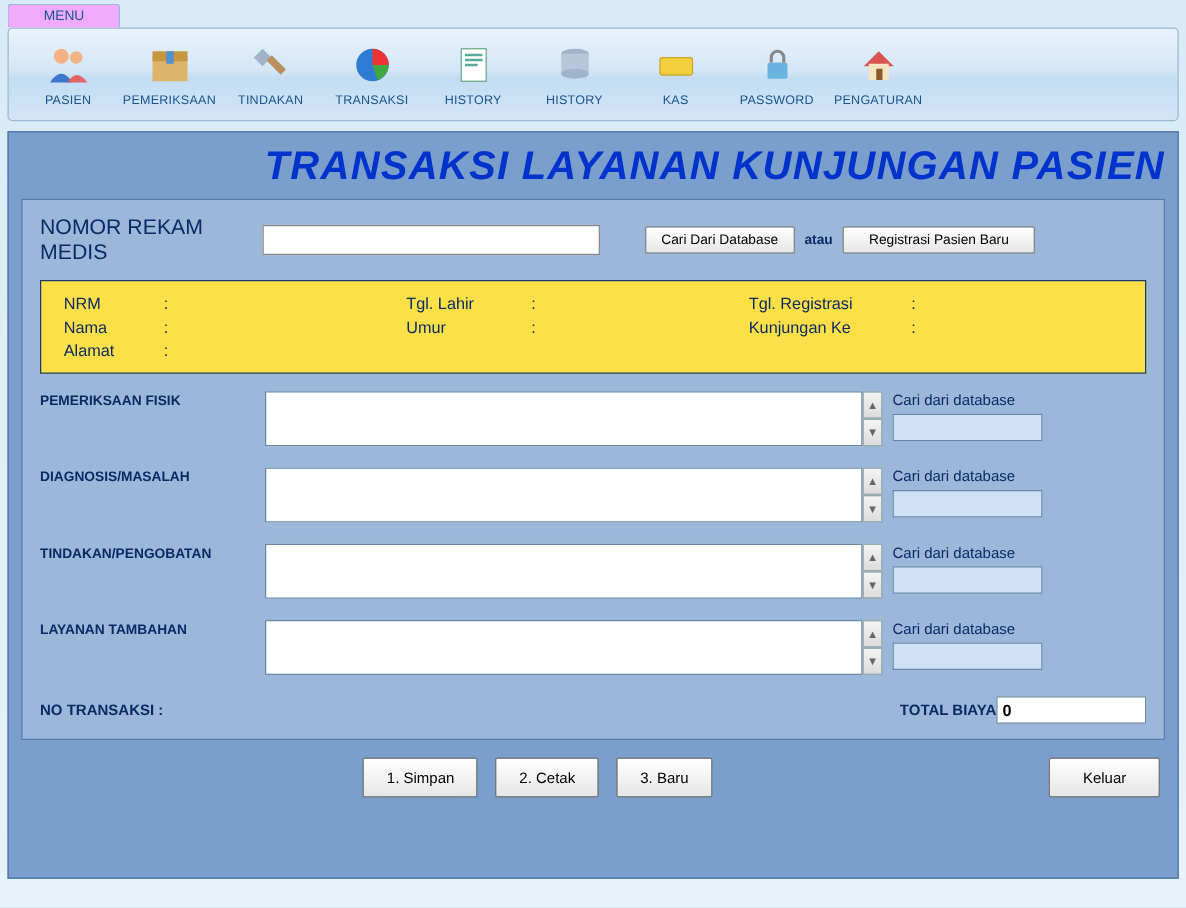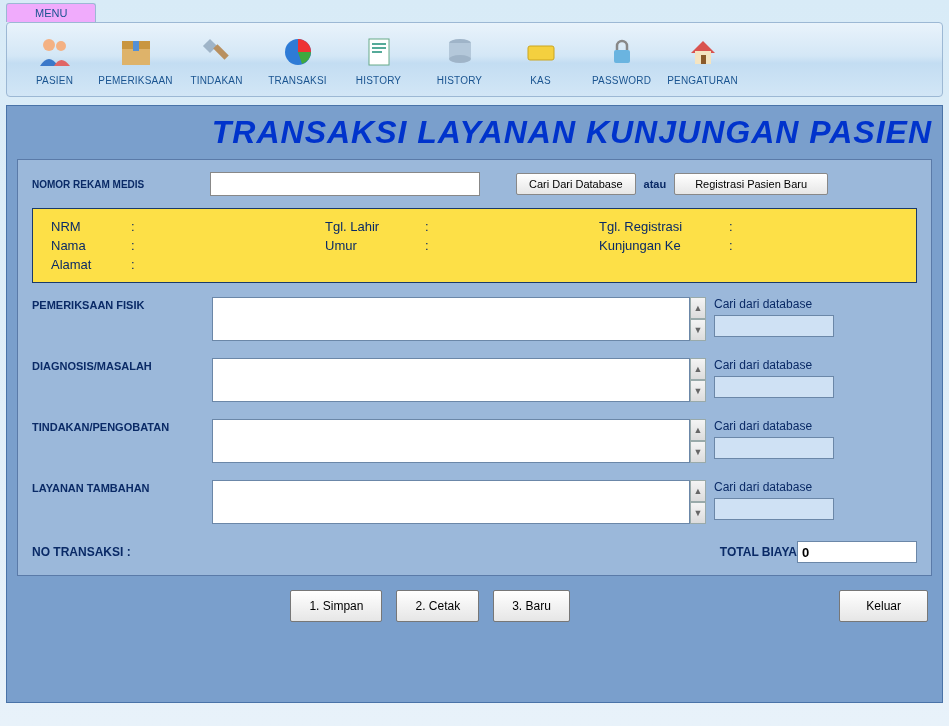--- a/index.html
+++ b/index.html
@@ -86,22 +86,22 @@
 }
 
 
 .search-row {
   display: flex;
   align-items: center;
   gap: 8px;
   margin-bottom: 12px;
 }
 .search-row .lbl-nrm {
-  font-size: 10px;
-  font-weight: bold;
+  font-size: 17px;
+  font-weight: normal;
   color: #0a2a66;
   width: 170px;
 }
 .search-row input.nrm {
   width: 270px;
   height: 24px;
   border: 1px solid #888;
   background: #fff;
   padding: 0 4px;
 }

